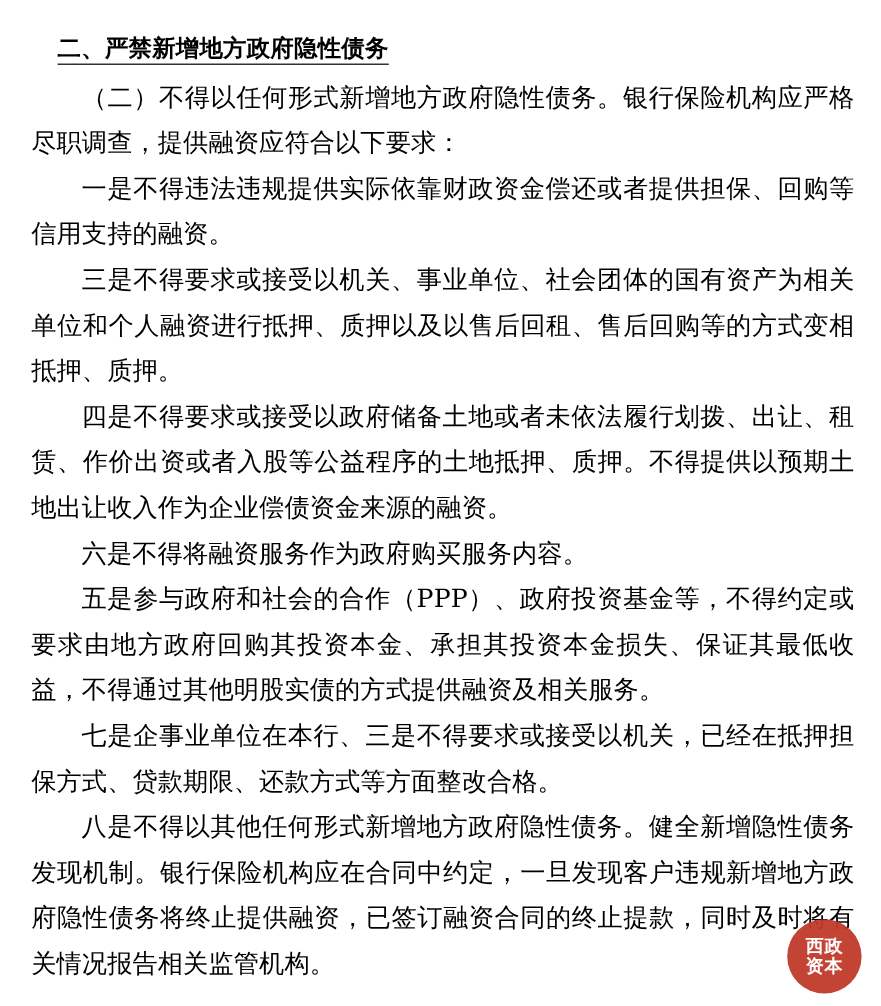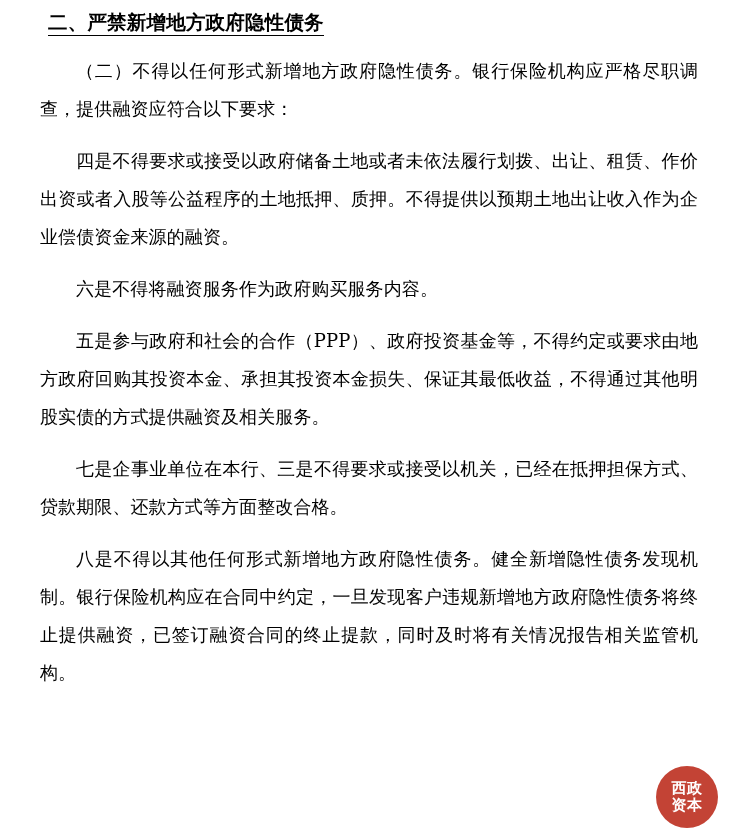--- a/index.html
+++ b/index.html
@@ -12,38 +12,38 @@
     background: #ffffff;
     font-family: "DejaVu Serif", "Liberation Serif", serif;
     color: #000000;
     overflow: hidden;
   }
   .page {
     position: relative;
     width: 734px;
     height: 838px;
     box-sizing: border-box;
-    padding: 8px 22px 0 26px;
+    padding: 26px 22px 0 26px;
   }
   .heading {
     font-family: "DejaVu Sans", "Liberation Sans", sans-serif;
     font-weight: bold;
     font-size: 19.5px;
     line-height: 30px;
     margin: 0 0 6px 0;
     padding-left: 22px;
     letter-spacing: 0.2px;
   }
   .heading .underline {
     border-bottom: 1.5px solid #000;
     padding-bottom: 1px;
   }
   p.para {
-    margin: 14px;
-    font-size: 18px;
+    margin: 0;
+    font-size: 21px;
     line-height: 38px;
     text-align: justify;
     text-justify: inter-ideograph;
     text-indent: 2em;
     letter-spacing: 0.1px;
   }
   .watermark {
     position: absolute;
     right: 16px;
     bottom: 10px;
@@ -69,20 +69,22 @@
   }
 </style>
 </head>
 <body>
 
 <div class="page">
 
   <h2 class="heading"><span class="underline">二、严禁新增地方政府隐性债务</span></h2>
 
   <p class="para">（二）不得以任何形式新增地方政府隐性债务。银行保险机构应严格尽职调查，提供融资应符合以下要求：</p>
+  <p class="para">一是不得违法违规提供实际依靠财政资金偿还或者提供担保、回购等信用支持的融资。</p>
+  <p class="para">三是不得要求或接受以机关、事业单位、社会团体的国有资产为相关单位和个人融资进行抵押、质押以及以售后回租、售后回购等的方式变相抵押、质押。</p>
   <p class="para">四是不得要求或接受以政府储备土地或者未依法履行划拨、出让、租赁、作价出资或者入股等公益程序的土地抵押、质押。不得提供以预期土地出让收入作为企业偿债资金来源的融资。</p>
   <p class="para">六是不得将融资服务作为政府购买服务内容。</p>
   <p class="para">五是参与政府和社会的合作（PPP）、政府投资基金等，不得约定或要求由地方政府回购其投资本金、承担其投资本金损失、保证其最低收益，不得通过其他明股实债的方式提供融资及相关服务。</p>
   <p class="para">七是企事业单位在本行、三是不得要求或接受以机关，已经在抵押担保方式、贷款期限、还款方式等方面整改合格。</p>
   <p class="para">八是不得以其他任何形式新增地方政府隐性债务。健全新增隐性债务发现机制。银行保险机构应在合同中约定，一旦发现客户违规新增地方政府隐性债务将终止提供融资，已签订融资合同的终止提款，同时及时将有关情况报告相关监管机构。</p>
 
   <div class="watermark" style="background: rgb(192, 57, 43);">
     <span>西政资本</span>
   </div>
 

